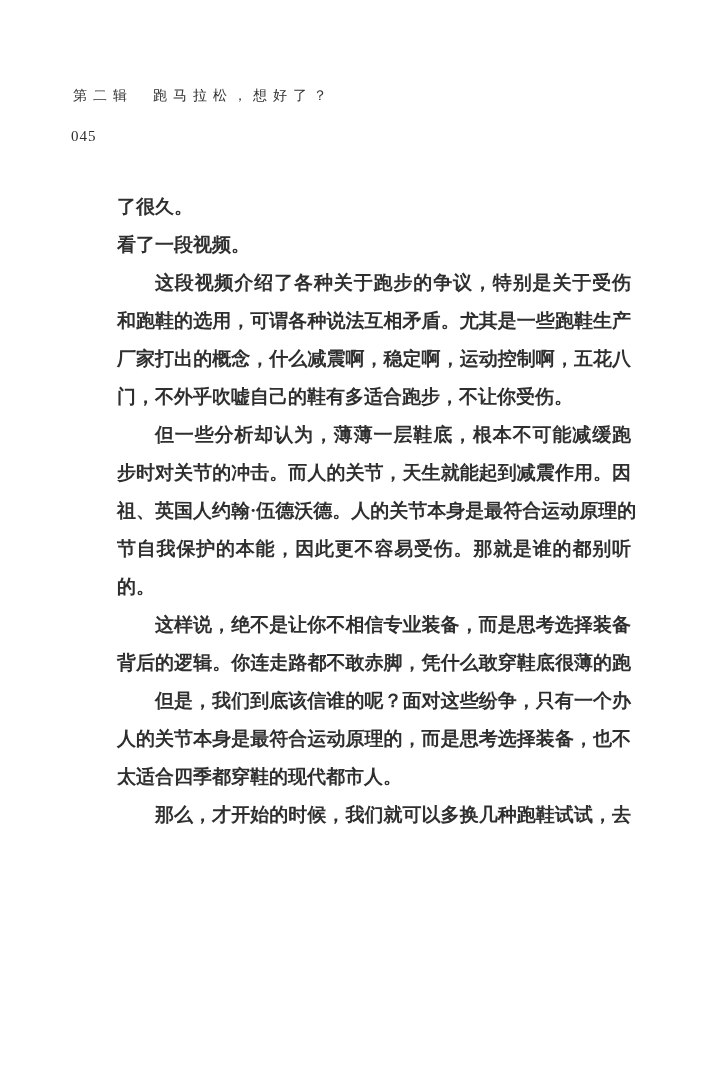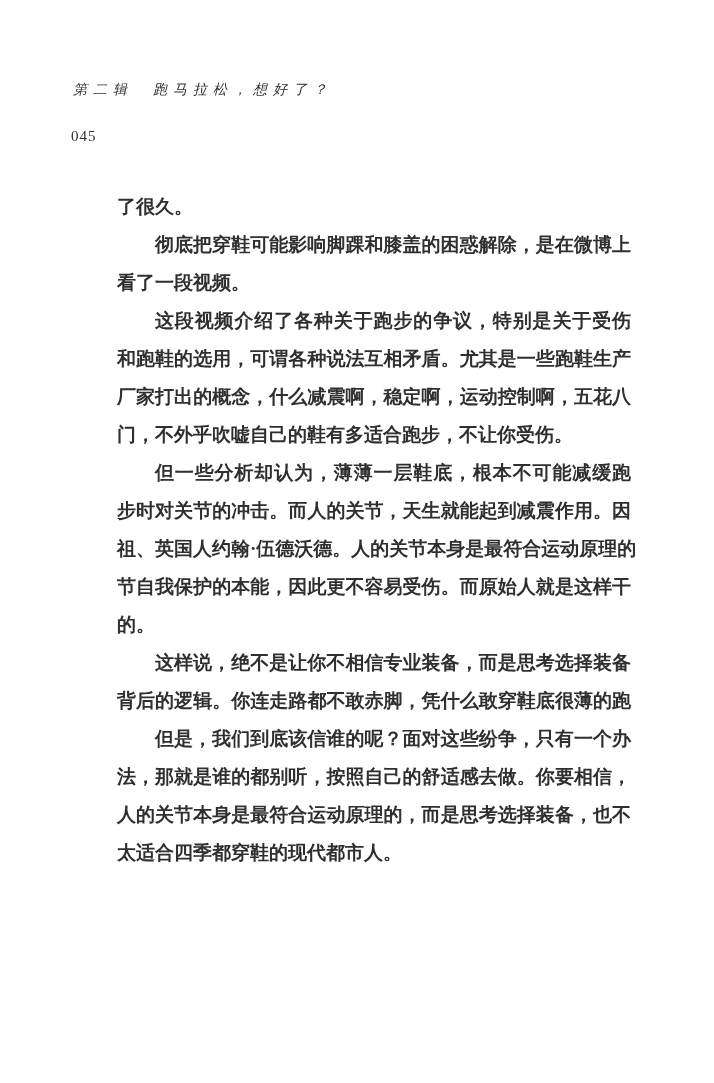--- a/index.html
+++ b/index.html
@@ -12,23 +12,22 @@
     width: 714px;
     height: 1083px;
     background: var(--paper, #ffffff);
     overflow: hidden;
     font-family: "Liberation Serif", "DejaVu Serif", serif;
     color: var(--ink, #2f2f2f);
   }
   .running-header {
     position: absolute;
     left: 73px;
-    top: 81px;
+    top: 87px;
     font-size: 14px;
-    font-style: italic;
     letter-spacing: 6px;
     white-space: nowrap;
     color: var(--ink, #2f2f2f);
   }
   .page-number {
     position: absolute;
     left: 71px;
     top: 128px;
     font-size: 15px;
     letter-spacing: 1px;
@@ -58,31 +57,30 @@
   }
 </style>
 </head>
 <body>
 
 <div class="page">
   <div class="running-header">第二辑　跑马拉松，想好了？</div>
   <div class="page-number">045</div>
   <div class="text-block">
       <div class="line end">了很久。</div>
-      <div class="line indent">彻底把穿鞋可能影响脚踝和膝盖的困惑解除，是在微博上</div>
       <div class="line end">看了一段视频。</div>
       <div class="line indent">这段视频介绍了各种关于跑步的争议，特别是关于受伤</div>
       <div class="line">和跑鞋的选用，可谓各种说法互相矛盾。尤其是一些跑鞋生产</div>
       <div class="line">厂家打出的概念，什么减震啊，稳定啊，运动控制啊，五花八</div>
       <div class="line end">门，不外乎吹嘘自己的鞋有多适合跑步，不让你受伤。</div>
       <div class="line indent">但一些分析却认为，薄薄一层鞋底，根本不可能减缓跑</div>
       <div class="line">步时对关节的冲击。而人的关节，天生就能起到减震作用。因</div>
       <div class="line">祖、英国人约翰·伍德沃德。人的关节本身是最符合运动原理的</div>
-      <div class="line">节自我保护的本能，因此更不容易受伤。而原始人就是这样干</div>
+      <div class="line">节自我保护的本能，因此更不容易受伤。那就是谁的都别听</div>
       <div class="line end">的。</div>
       <div class="line indent">这样说，绝不是让你不相信专业装备，而是思考选择装备</div>
       <div class="line">背后的逻辑。你连走路都不敢赤脚，凭什么敢穿鞋底很薄的跑</div>
       <div class="line indent">但是，我们到底该信谁的呢？面对这些纷争，只有一个办</div>
-      <div class="line">法，那就是谁的都别听，按照自己的舒适感去做。你要相信，</div>
       <div class="line">人的关节本身是最符合运动原理的，而是思考选择装备，也不</div>
       <div class="line end">太适合四季都穿鞋的现代都市人。</div>
+      <div class="line indent">那么，才开始的时候，我们就可以多换几种跑鞋试试，去</div>
     </div>
 </div>
 
 </body></html>

